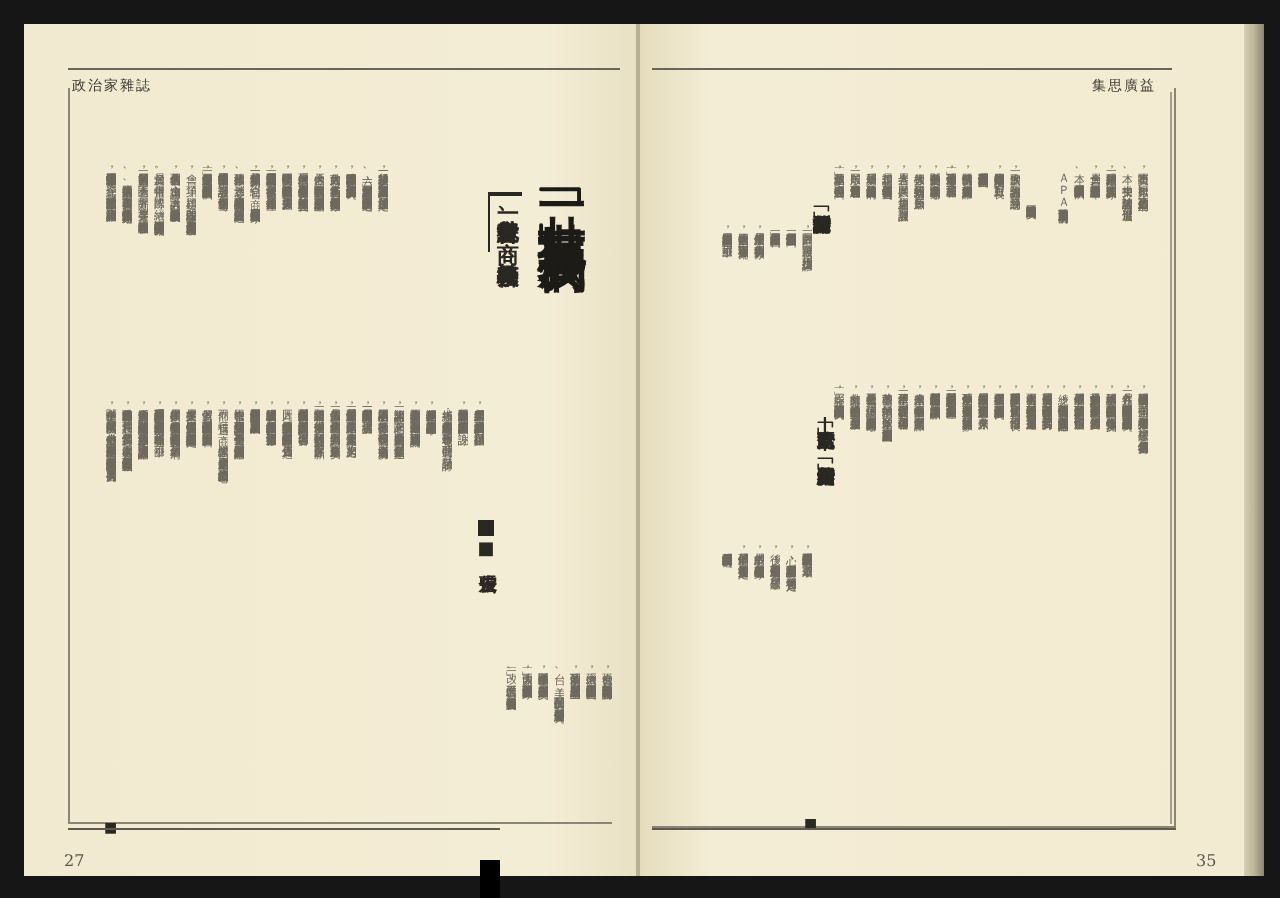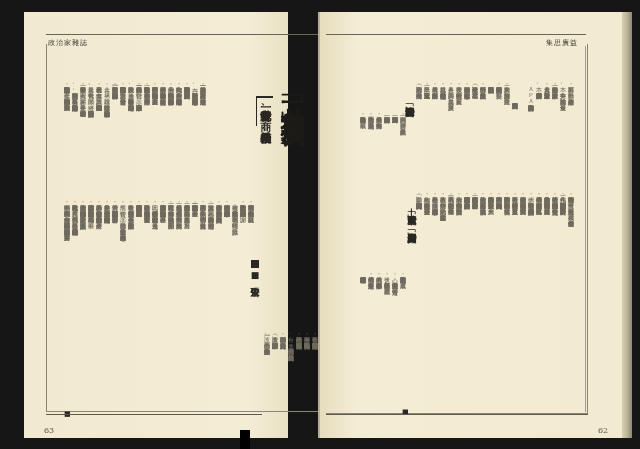--- a/index.html
+++ b/index.html
@@ -1,21 +1,21 @@
 <!DOCTYPE html>
 <html><head>
 <meta charset="utf-8">
 <style>
   * { box-sizing: border-box; margin: 0; padding: 0; }
   html, body { width: 640px; height: 449px; background: #161616; overflow: hidden; }
   body { position: relative; font-family: "DejaVu Sans", sans-serif; }
 
   .spread { position: absolute; left: 12px; top: 12px; width: 622px; height: 426px; }
   .page { position: absolute; top: 0; height: 426px; background: #f3ecd3; }
-  .page.left { left: 12px; width: 264px; background: linear-gradient(90deg, #f1ead0 0%, #f4edd5 85%, #e9e1c4 100%); }
+  .page.left { left: 0; width: 306px; background: linear-gradient(90deg, #f1ead0 0%, #f4edd5 85%, #e9e1c4 100%); }
   .page.right { left: 308px; width: 302px; background: linear-gradient(90deg, #e6ddbe 0%, #f4edd5 12%, #f2ebd1 100%); }
   .page-edge { position: absolute; left: 610px; top: 0; width: 10px; height: 426px; background: linear-gradient(90deg,#d8d0b4,#bdb598,#8e876f); }
   .gutter { position: absolute; left: 306px; top: 0; width: 2px; height: 426px; background: #b9b095; }
   .gutter-shadow { position: absolute; left: 240px; top: 430px; width: 10px; height: 19px; background: #000; }
 
   .header-rule { position: absolute; height: 1px; background: #6a655a; }
   .running-head { position: absolute; font-family: "DejaVu Serif", serif; font-size: 7px; color: #3c3a34; letter-spacing: 1px; }
   .frame { position: absolute; border: 1px solid #8a8577; }
   .footer-rule { position: absolute; height: 1px; background: #5f5a50; }
   .folio { position: absolute; font-family: "DejaVu Serif", serif; font-size: 8px; color: #5a564d; }
@@ -104,21 +104,21 @@
 
     <div class="headline" style="left:256px; top:74px;">「廿一世紀」屬於我們？</div>
     <div class="subhead" style="left:232px; top:84px;">廿一世紀基金會官、商、學大結合幕後</div>
     <div class="byline" style="left:226px; top:248px;">
       <span class="mark"></span><span>■張俊宏</span>
     </div>
 
     <div class="end-mark" style="left:40px; top:398px;">■</div>
 
     <div class="footer-rule" style="left:22px; top:402px; width:216px;"></div>
-    <div class="folio" style="left:20px; top:414px;">63</div>
+    <div class="folio" style="left:20px; top:414px;">27</div>
   </div>
 
   <div class="gutter"></div>
 
   <div class="page right">
     <div class="header-rule" style="left:6px; top:22px; width:260px;"></div>
     <div class="running-head" style="left:226px; top:26px;">集思廣益</div>
     <div class="frame" style="left:6px; top:32px; width:262px; height:370px; border-top:none; border-left:none;"></div>
     <div class="frame" style="left:10px; top:34px; width:256px; height:366px; border-top:none; border-left:none; border-bottom:none; border-color:#a39e8f;"></div>
 
@@ -179,20 +179,20 @@
       <div class="col" style="left:56px; top:260px; height:134px;">究中心的成員，都是學有專精的學者專家</div>
       <div class="col" style="left:48px; top:260px; height:134px;">他們的研究成果，深受各界重視與肯定</div>
       <div class="col" style="left:40px; top:260px; height:134px;">我們期待研究中心能夠持續發揮功能</div>
     </div>
 
     <div class="section-head" style="left:86px; top:196px;">「政治研究室」——「台灣美國」的縮影</div>
 
     <div class="end-mark" style="left:82px; top:396px;">■</div>
 
     <div class="footer-rule" style="left:6px; top:402px; width:262px;"></div>
-    <div class="folio" style="left:278px; top:414px;">62</div>
+    <div class="folio" style="left:278px; top:414px;">35</div>
   </div>
 
   <div class="page-edge"></div>
 
 </div>
 
 <div class="gutter-shadow"></div>
 
 </body></html>

